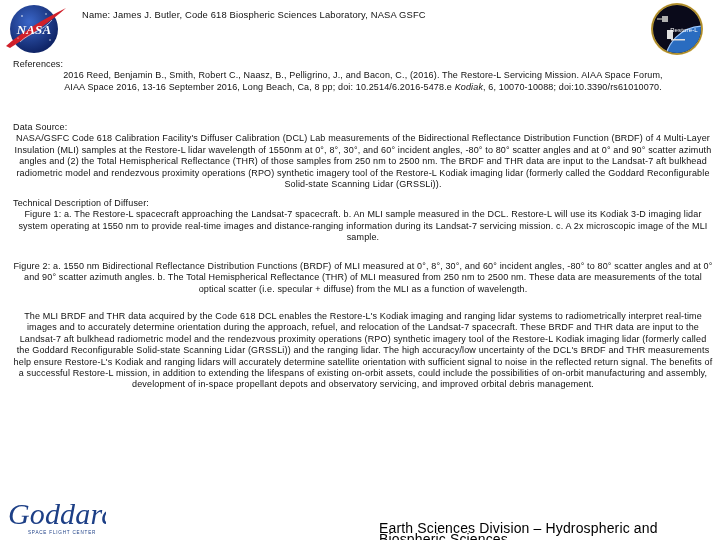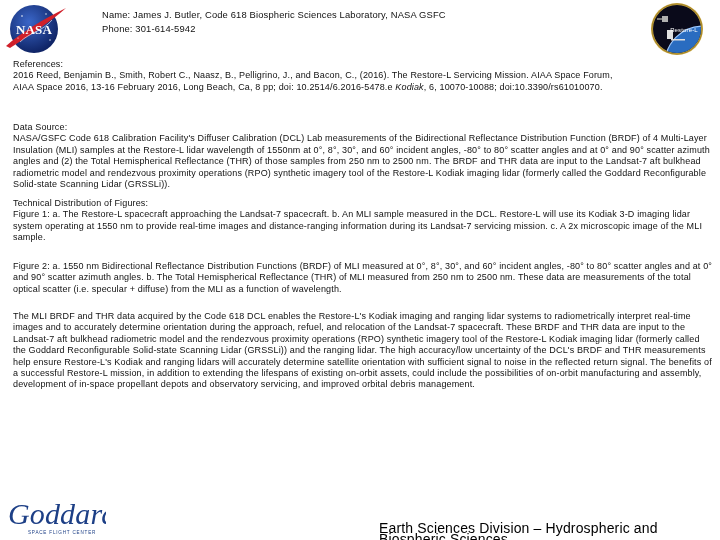--- a/index.html
+++ b/index.html
@@ -2,30 +2,30 @@
 <html><head>
   <meta charset="utf-8">
   <style>
     html, body { margin: 0; padding: 0; background: #ffffff; }
     body {
       width: 720px; height: 540px; position: relative; overflow: hidden;
       font-family: "Liberation Sans", sans-serif; color: #111111;
       font-size: 9px; line-height: 11.4px; letter-spacing: 0.15px;
     }
     .abs { position: absolute; }
-    .nasa-logo { left: 2px; top: 2px; width: 66px; height: 54px; }
-    .contact { left: 82px; top: 8px; font-size: 9.4px; line-height: 14px; margin-left: 20px; }
+    .nasa-logo { left: 2px; top: 2px; width: 66px; height: 54px; font-style: italic; }
+    .contact { left: 82px; top: 8px; font-size: 9.4px; line-height: 14px; }
     .patch { left: 645px; top: 2px; width: 64px; height: 54px; }
     .section { left: 13px; width: 700px; }
     .sec-refs { top: 59px; }
     .sec-data { top: 122px; }
     .sec-tech { top: 198px; }
     .sec-fig2 { top: 261px; }
     .sec-sci { top: 311px; }
-    .section p { margin: 0; }
+    .section p { margin: 0; text-align: center; }
     .heading { display: block; }
     .goddard { left: 6px; top: 492px; width: 100px; height: 46px; }
     .footer { left: 379px; top: 523px; font-size: 14px; color: #000; }
     em { font-style: italic; }
   </style>
 </head>
 <body>
 
 <div class="abs nasa-logo">
   <svg width="66" height="54" viewBox="0 0 66 54">
@@ -41,21 +41,20 @@
       <circle cx="44" cy="12" r="0.7" fill="#fff"></circle>
     <circle cx="48" cy="38" r="0.7" fill="#fff"></circle>
       <circle cx="16" cy="36" r="0.6" fill="#fff"></circle>
     <path d="M18 40 C 28 30, 40 30, 50 18" stroke="#fff" stroke-width="0.6" fill="none"></path>
     <text x="32" y="32" text-anchor="middle" font-family="Liberation Serif, serif" font-weight="bold" font-size="13" fill="#ffffff">NASA</text>
   </svg>
 </div>
 
 <div class="abs contact">
   <div>Name: James J. Butler, Code 618 Biospheric Sciences Laboratory, NASA GSFC</div>
-  <div>Phone: 301-614-5942</div>
 </div>
 
 <div class="abs patch">
   <svg width="64" height="54" viewBox="0 0 64 54">
     <defs>
       <clipPath id="cp">
           <circle cx="32" cy="27" r="24"></circle>
         </clipPath>
     </defs>
     <circle cx="32" cy="27" r="26" fill="#c9a640"></circle>
@@ -70,31 +69,31 @@
     <rect x="26" y="37" width="14" height="1.5" fill="#ddd"></rect>
     <text x="39" y="30" text-anchor="middle" font-family="Liberation Sans, sans-serif" font-size="6" fill="#ffffff">Restore-L</text>
     <circle cx="32" cy="27" r="25" fill="none" stroke="#8a6d1a" stroke-width="0.6"></circle>
   </svg>
 </div>
 
 <div class="abs section sec-refs">
   <span class="heading">References:</span>
   <p>
     <span>2016 Reed, Benjamin B., Smith, Robert C., Naasz, B., Pelligrino, J., and Bacon, C., (2016). The Restore-L Servicing Mission. AIAA Space Forum,</span><br>
-    <span>AIAA Space 2016, 13-16 February 2016, Long Beach, Ca, 8 pp; doi: 10.2514/6.2016-5478.e </span><em>Kodiak</em><span>, 6, 10070-10088; doi:10.3390/rs61010070.</span>
+    <span>AIAA Space 2016, 13-16 September 2016, Long Beach, Ca, 8 pp; doi: 10.2514/6.2016-5478.e </span><em>Kodiak</em><span>, 6, 10070-10088; doi:10.3390/rs61010070.</span>
   </p>
 </div>
 
 <div class="abs section sec-data">
   <span class="heading">Data Source:</span>
   <p>NASA/GSFC Code 618 Calibration Facility's Diffuser Calibration (DCL) Lab measurements of the Bidirectional Reflectance Distribution Function (BRDF) of 4 Multi-Layer Insulation (MLI) samples at the Restore-L lidar wavelength of 1550nm at 0°, 8°, 30°, and 60° incident angles, -80° to 80° scatter angles and at 0° and 90° scatter azimuth angles and (2) the Total Hemispherical Reflectance (THR) of those samples from 250 nm to 2500 nm. The BRDF and THR data are input to the Landsat-7 aft bulkhead radiometric model and rendezvous proximity operations (RPO) synthetic imagery tool of the Restore-L Kodiak imaging lidar (formerly called the Goddard Reconfigurable Solid-state Scanning Lidar (GRSSLi)).</p>
 </div>
 
 <div class="abs section sec-tech">
-  <span class="heading">Technical Distribution of Figures:</span>
+  <span class="heading">Technical Description of Diffuser:</span>
   <p>Figure 1: a. The Restore-L spacecraft approaching the Landsat-7 spacecraft. b. An MLI sample measured in the DCL. Restore-L will use its Kodiak 3-D imaging lidar system operating at 1550 nm to provide real-time images and distance-ranging information during its Landsat-7 servicing mission.  c. A 2x microscopic image of the MLI sample.</p>
 </div>
 
 <div class="abs section sec-fig2">
   <p>Figure 2: a. 1550 nm Bidirectional Reflectance Distribution Functions (BRDF) of MLI  measured at 0°, 8°, 30°, and 60° incident angles, -80° to 80° scatter angles and at 0° and 90° scatter azimuth angles. b. The Total Hemispherical Reflectance (THR) of MLI measured from 250 nm to 2500 nm. These data are measurements of the total optical scatter (i.e. specular + diffuse) from the MLI as a function of wavelength.</p>
 </div>
 
 <div class="abs section sec-sci">
   <p>The MLI BRDF and THR data acquired by the Code 618 DCL enables the Restore-L's Kodiak imaging and ranging lidar systems to radiometrically interpret real-time images and to accurately determine orientation during the approach, refuel, and relocation of the Landsat-7 spacecraft. These BRDF and THR data are input to the Landsat-7 aft bulkhead radiometric model and the rendezvous proximity operations (RPO) synthetic imagery tool of the Restore-L Kodiak imaging lidar (formerly called the Goddard Reconfigurable Solid-state Scanning Lidar (GRSSLi)) and the ranging lidar. The high accuracy/low uncertainty of the DCL's BRDF and THR measurements help ensure Restore-L's Kodiak and ranging lidars will accurately determine satellite orientation with sufficient signal to noise in the reflected return signal. The benefits of a successful Restore-L mission, in addition to extending the lifespans of existing on-orbit assets, could include the possibilities of on-orbit manufacturing and assembly, development of in-space propellant depots and observatory servicing, and improved orbital debris management.</p>
 </div>

